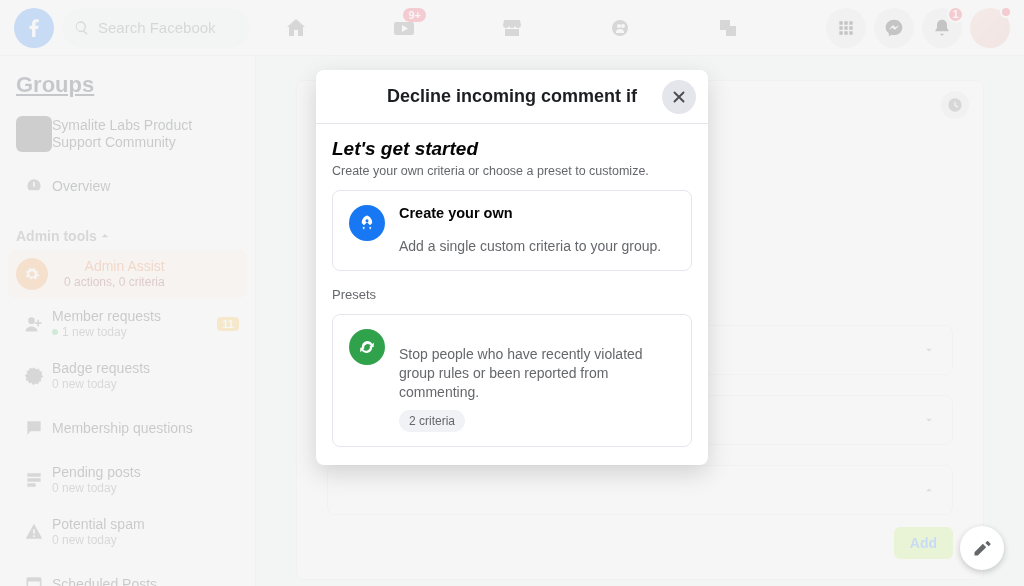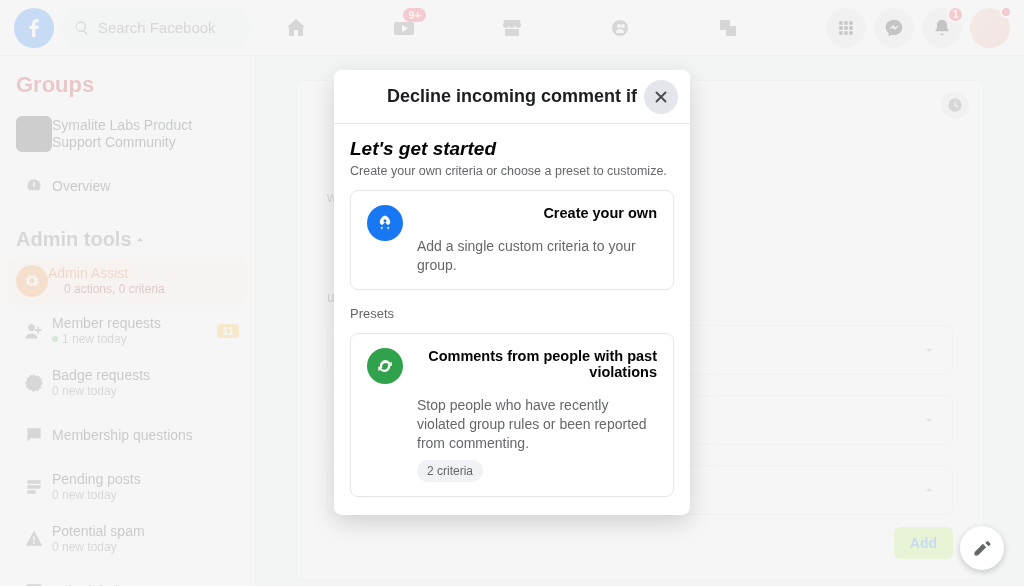--- a/index.html
+++ b/index.html
@@ -15,62 +15,62 @@
   .cnav svg { width:24px; height:24px; fill:#65676b; }
   .top-badge { position:absolute; top:4px; right:28px; background:#f02849; color:#fff; font-size:11px; font-weight:600; padding:1px 5px; border-radius:8px; }
   .rightnav { position:absolute; right:14px; display:flex; gap:8px; align-items:center; }
   .circ { width:40px; height:40px; border-radius:50%; background:#e4e6eb; display:flex; align-items:center; justify-content:center; position:relative; }
   .circ svg { width:20px; height:20px; fill:#050505; }
   .notif-dot { position:absolute; top:-2px; right:-2px; background:#f02849; color:#fff; font-size:11px; font-weight:700; min-width:17px; height:17px; border-radius:9px; display:flex; align-items:center; justify-content:center; border:2px solid #fff; }
   .avatar { width:40px; height:40px; border-radius:50%; background:linear-gradient(135deg,#f7c3b8 0%,#e8a89c 100%); position:relative; }
   .avatar-dot { position:absolute; top:-2px; right:-2px; width:12px; height:12px; border-radius:50%; background:#f02849; border:2px solid #fff; }
   
   .sidebar { position:absolute; top:56px; left:0; bottom:0; width:256px; background:#fff; border-right:1px solid #e4e6eb; padding:12px 8px; overflow:hidden; }
-  .side-title { font-size:22px; font-weight:700; color:#b91c1c; padding:4px 8px 10px; }
+  .side-title { font-size:22px; font-weight:700; color:#0f172a; padding:4px 8px 10px;text-decoration:underline; }
   .side-item { display:flex; align-items:center; padding:8px; border-radius:8px; }
   .side-item.active { background:#fdf0e6; }
   .side-ic { width:36px; height:36px; display:flex; align-items:center; justify-content:center; }
   .side-ic svg { width:20px; height:20px; fill:#65676b; }
   .side-item.active .side-ic { width:32px; height:32px; border-radius:50%; background:#f7923a; }
   .side-item.active .side-ic svg { fill:#fff; width:16px; height:16px; }
   .group-thumb { width:36px; height:36px; border-radius:6px; background:#3a3b3c; flex:none; }
   .side-label { font-size:14px; color:#1c1e21; line-height:1.2; }
   .side-sub { font-size:12px; color:#65676b; line-height:1.2; display:flex; align-items:center; gap:4px; }
-  .side-item.active .side-label { color:#e8651d; font-weight:500; }
+  .side-item.active .side-label { color:#e8651d; font-weight:500;text-align:right; }
   .side-item.active .side-sub { color:#7f1d1d;margin-left:16px; }
   .green-dot { width:6px; height:6px; border-radius:50%; background:#45bd62; display:inline-block; }
-  .sect-title { font-size:20px; font-weight:600; color:#65676b; padding:16px 8px 6px; display:flex; align-items:center; }
+  .sect-title { font-size:14px; font-weight:600; color:#65676b; padding:16px 8px 6px; display:flex; align-items:center; }
   .sect-title svg { width:16px; height:16px; fill:#65676b; }
   .count-pill { background:#f7b928; color:#fff; font-size:11px; font-weight:700; border-radius:4px; padding:1px 5px; margin-left:auto; }
   
   .mainarea { position:absolute; top:56px; left:256px; right:0; bottom:0; padding:24px 40px; }
   .fadedcard { background:#fff; border:1px solid #e4e6eb; border-radius:8px; padding:24px 30px; height:500px; position:relative; }
   .faded-clock { position:absolute; top:10px; right:14px; width:28px; height:28px; border-radius:50%; background:#e4e6eb; display:flex; align-items:center; justify-content:center; }
   .faded-clock svg { width:16px; height:16px; fill:#65676b; }
   .faded-text { color:#65676b; font-size:14px; margin-top:84px; }
   .faded-sub { color:#65676b; font-size:14px; margin-top:84px; }
   .faded-row { height:50px; border:1px solid #e4e6eb; border-radius:8px; margin-top:20px; display:flex; align-items:center; justify-content:flex-end; padding:0 16px; }
   .faded-row svg { width:14px; height:14px; fill:#8a8d91; }
   .add-btn { background:#bef264; color:#1877f2; font-weight:600; font-size:14px; padding:8px 16px; border-radius:6px; }
   
   .overlay { position:absolute; inset:0; background:rgba(244,244,244,0.8); }
   
-  .modal { position:absolute; top:70px; left:50%; transform:translateX(-50%); width:356px; background:#fff; border-radius:8px; box-shadow:0 8px 24px rgba(0,0,0,0.15); overflow:hidden; }
+  .modal { position:absolute; top:70px; left:50%; transform:translateX(-50%); width:392px; background:#fff; border-radius:8px; box-shadow:0 8px 24px rgba(0,0,0,0.15); overflow:hidden; }
   .modal-head { height:54px; border-bottom:1px solid #e4e6eb; display:flex; align-items:center; justify-content:center; position:relative; }
   .modal-title { font-size:18px; font-weight:700; color:#1c1e21; }
   .modal-close { position:absolute; right:12px; width:34px; height:34px; border-radius:50%; background:#e4e6eb; display:flex; align-items:center; justify-content:center; cursor:pointer; }
   .modal-close svg { width:18px; height:18px; fill:#4b4c4f; }
   .modal-body { padding:14px 16px 18px; }
   .mb-title { font-size:19px; font-weight:700; color:#050505;font-style:italic; }
   .mb-sub { font-size:12.5px; color:#65676b; margin-top:4px; }
   .opt-card { border:1px solid #e4e6eb; border-radius:8px; padding:14px 16px; margin-top:12px; display:flex; gap:14px; align-items:flex-start; background:#fff; cursor:pointer; }
   .opt-ic { width:36px; height:36px; border-radius:50%; flex:none; display:flex; align-items:center; justify-content:center; }
   .opt-ic svg { width:18px; height:18px; fill:#fff; }
   .opt-txt { flex:1; }
-  .opt-title { font-size:14.5px; font-weight:700; color:#050505;text-align:right; }
+  .opt-title { font-size:14.5px; font-weight:700; color:#050505; }
   .opt-sub { font-size:14px; color:#65676b; margin-top:16px; line-height:1.35; }
   .crit-pill { display:inline-block; background:#f0f2f5; color:#65676b; font-size:12px; padding:4px 10px; border-radius:12px; margin-top:8px; }
   .presets-label { font-size:13px; color:#65676b; margin-top:16px; }
   
   .fab { position:absolute; right:20px; bottom:16px; width:44px; height:44px; border-radius:50%; background:#fff; box-shadow:0 2px 6px rgba(0,0,0,0.2); display:flex; align-items:center; justify-content:center; }
   .fab svg { width:20px; height:20px; fill:#65676b; }
 </style>
 </head>
 <body>
 
@@ -299,21 +299,20 @@
     <div class="presets-label">Presets</div>
 
 
     <div class="opt-card">
       <div class="opt-ic" style="background:#31a24c">
         <svg viewBox="0 0 24 24">
             <path d="M12 4a8 8 0 017 4l2-2v6h-6l2-2a5 5 0 00-9 3H5a8 8 0 017-9zm7 9a8 8 0 01-14 4l-2 2v-6h6l-2 2a5 5 0 009-3h3z"></path>
           </svg>
       </div>
       <div class="opt-txt">
-        <div class="opt-title">Comments from people with past violations</div>
         <div class="opt-sub">Stop people who have recently violated group rules or been reported from commenting.</div>
         <span class="crit-pill">2 criteria</span>
       </div>
     </div>
   </div>
 </div>
 
 <div class="fab">
   <svg viewBox="0 0 24 24">
       <path d="M3 17l10-10 4 4L7 21H3v-4zm13-11l2-2a1 1 0 011.4 0L22 6.6a1 1 0 010 1.4l-2 2-4-4z"></path>

